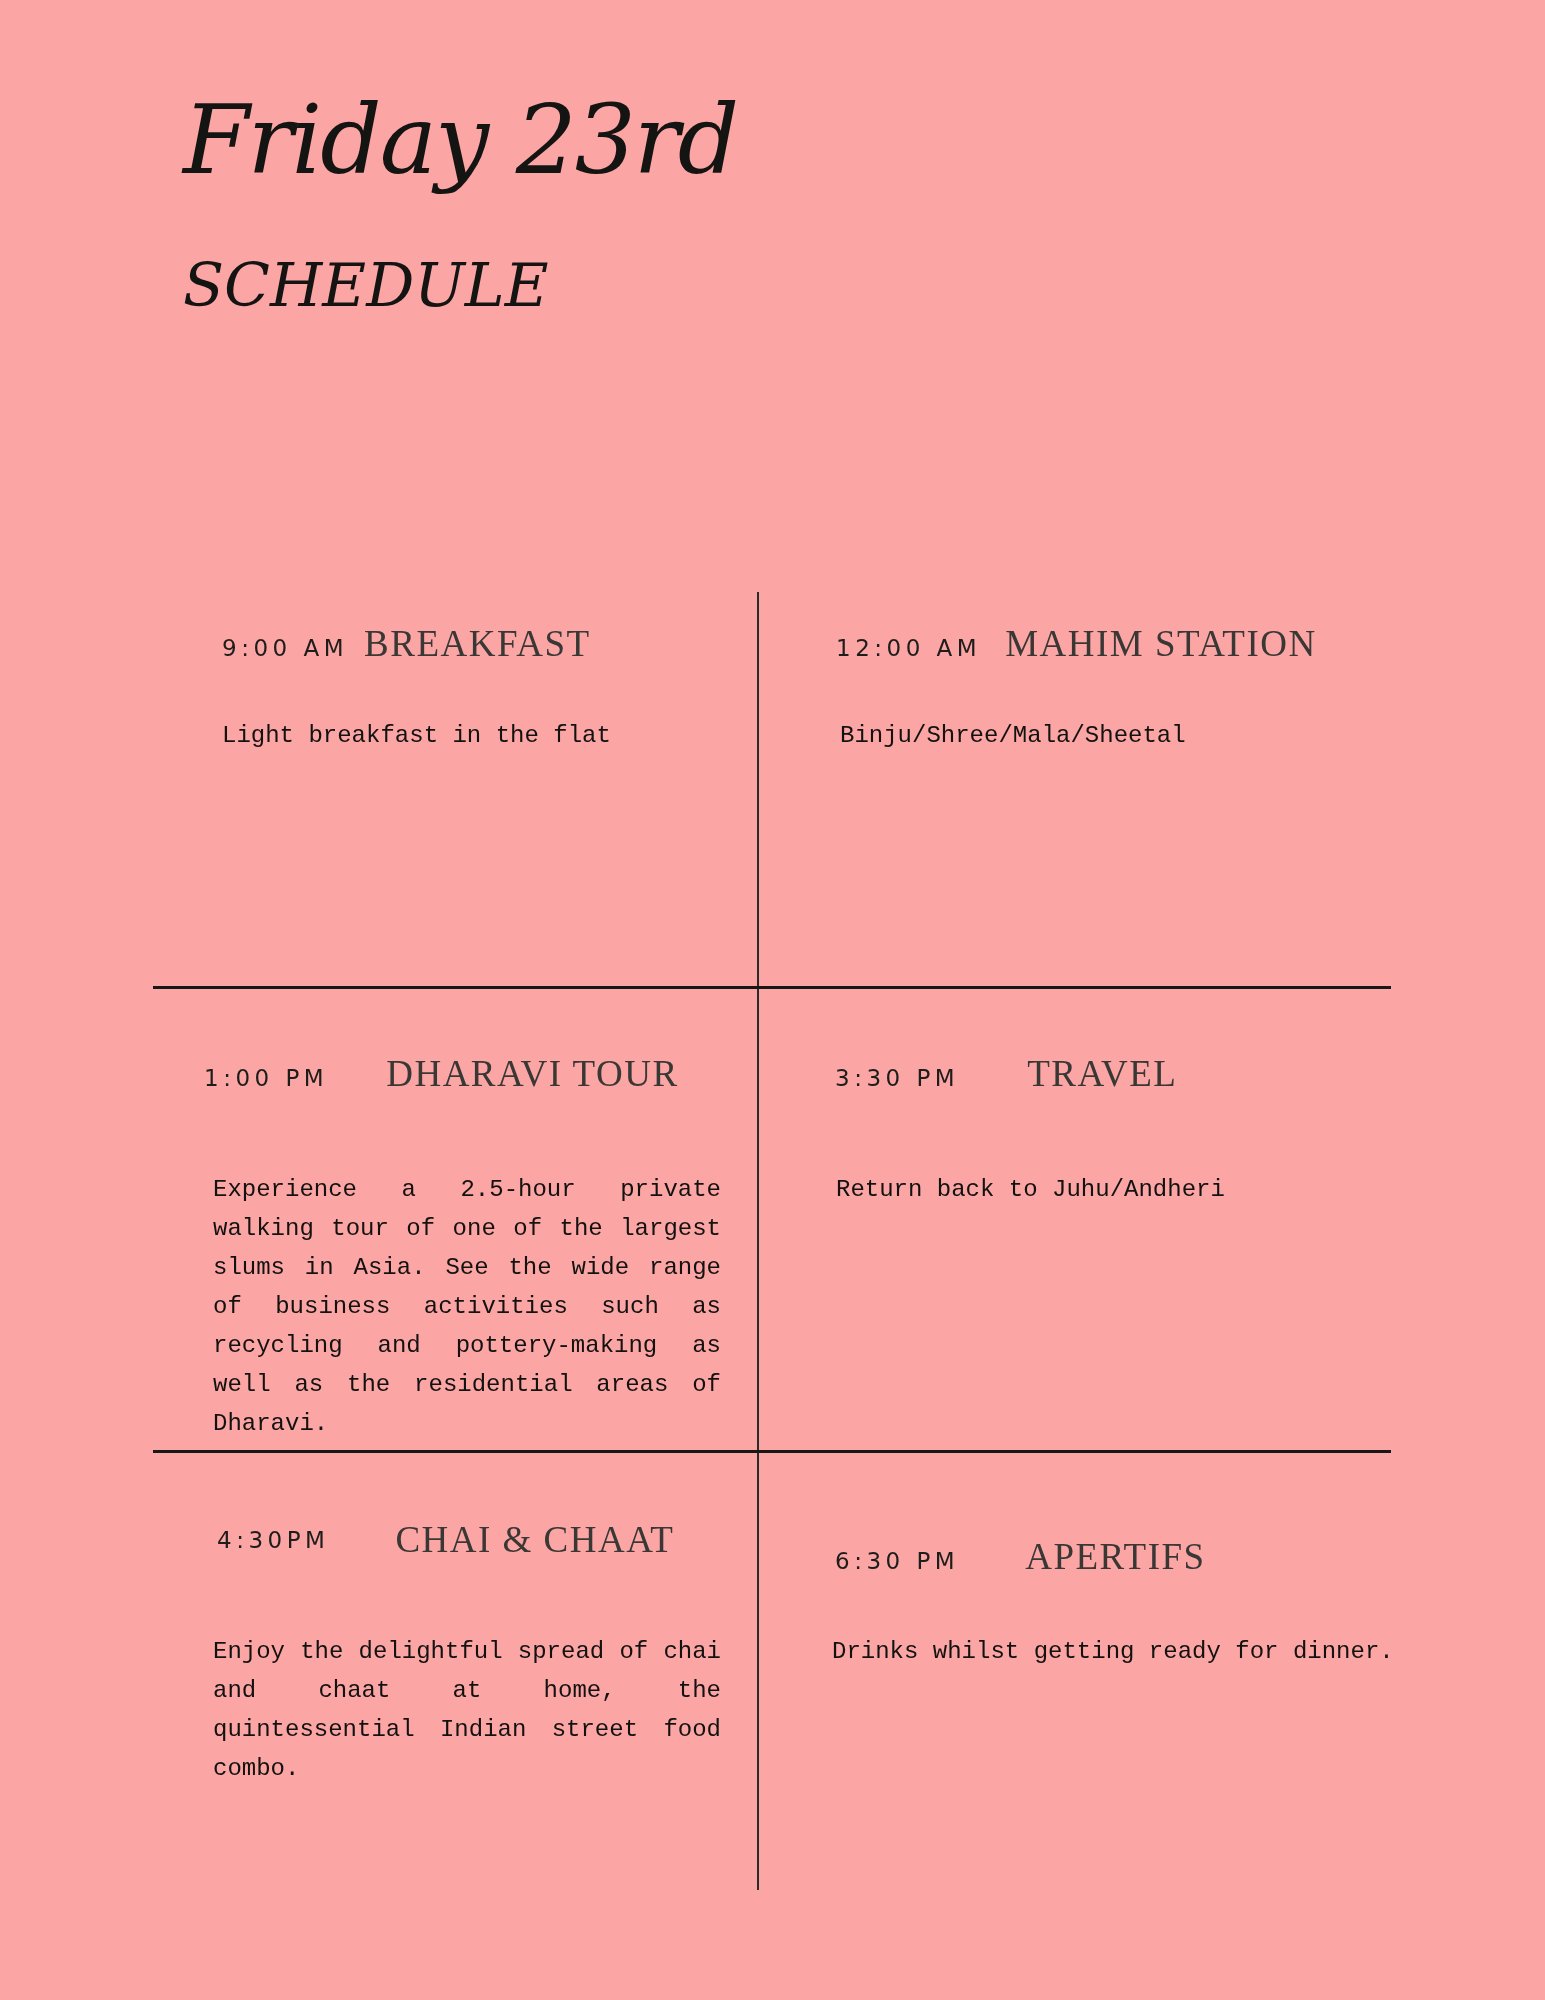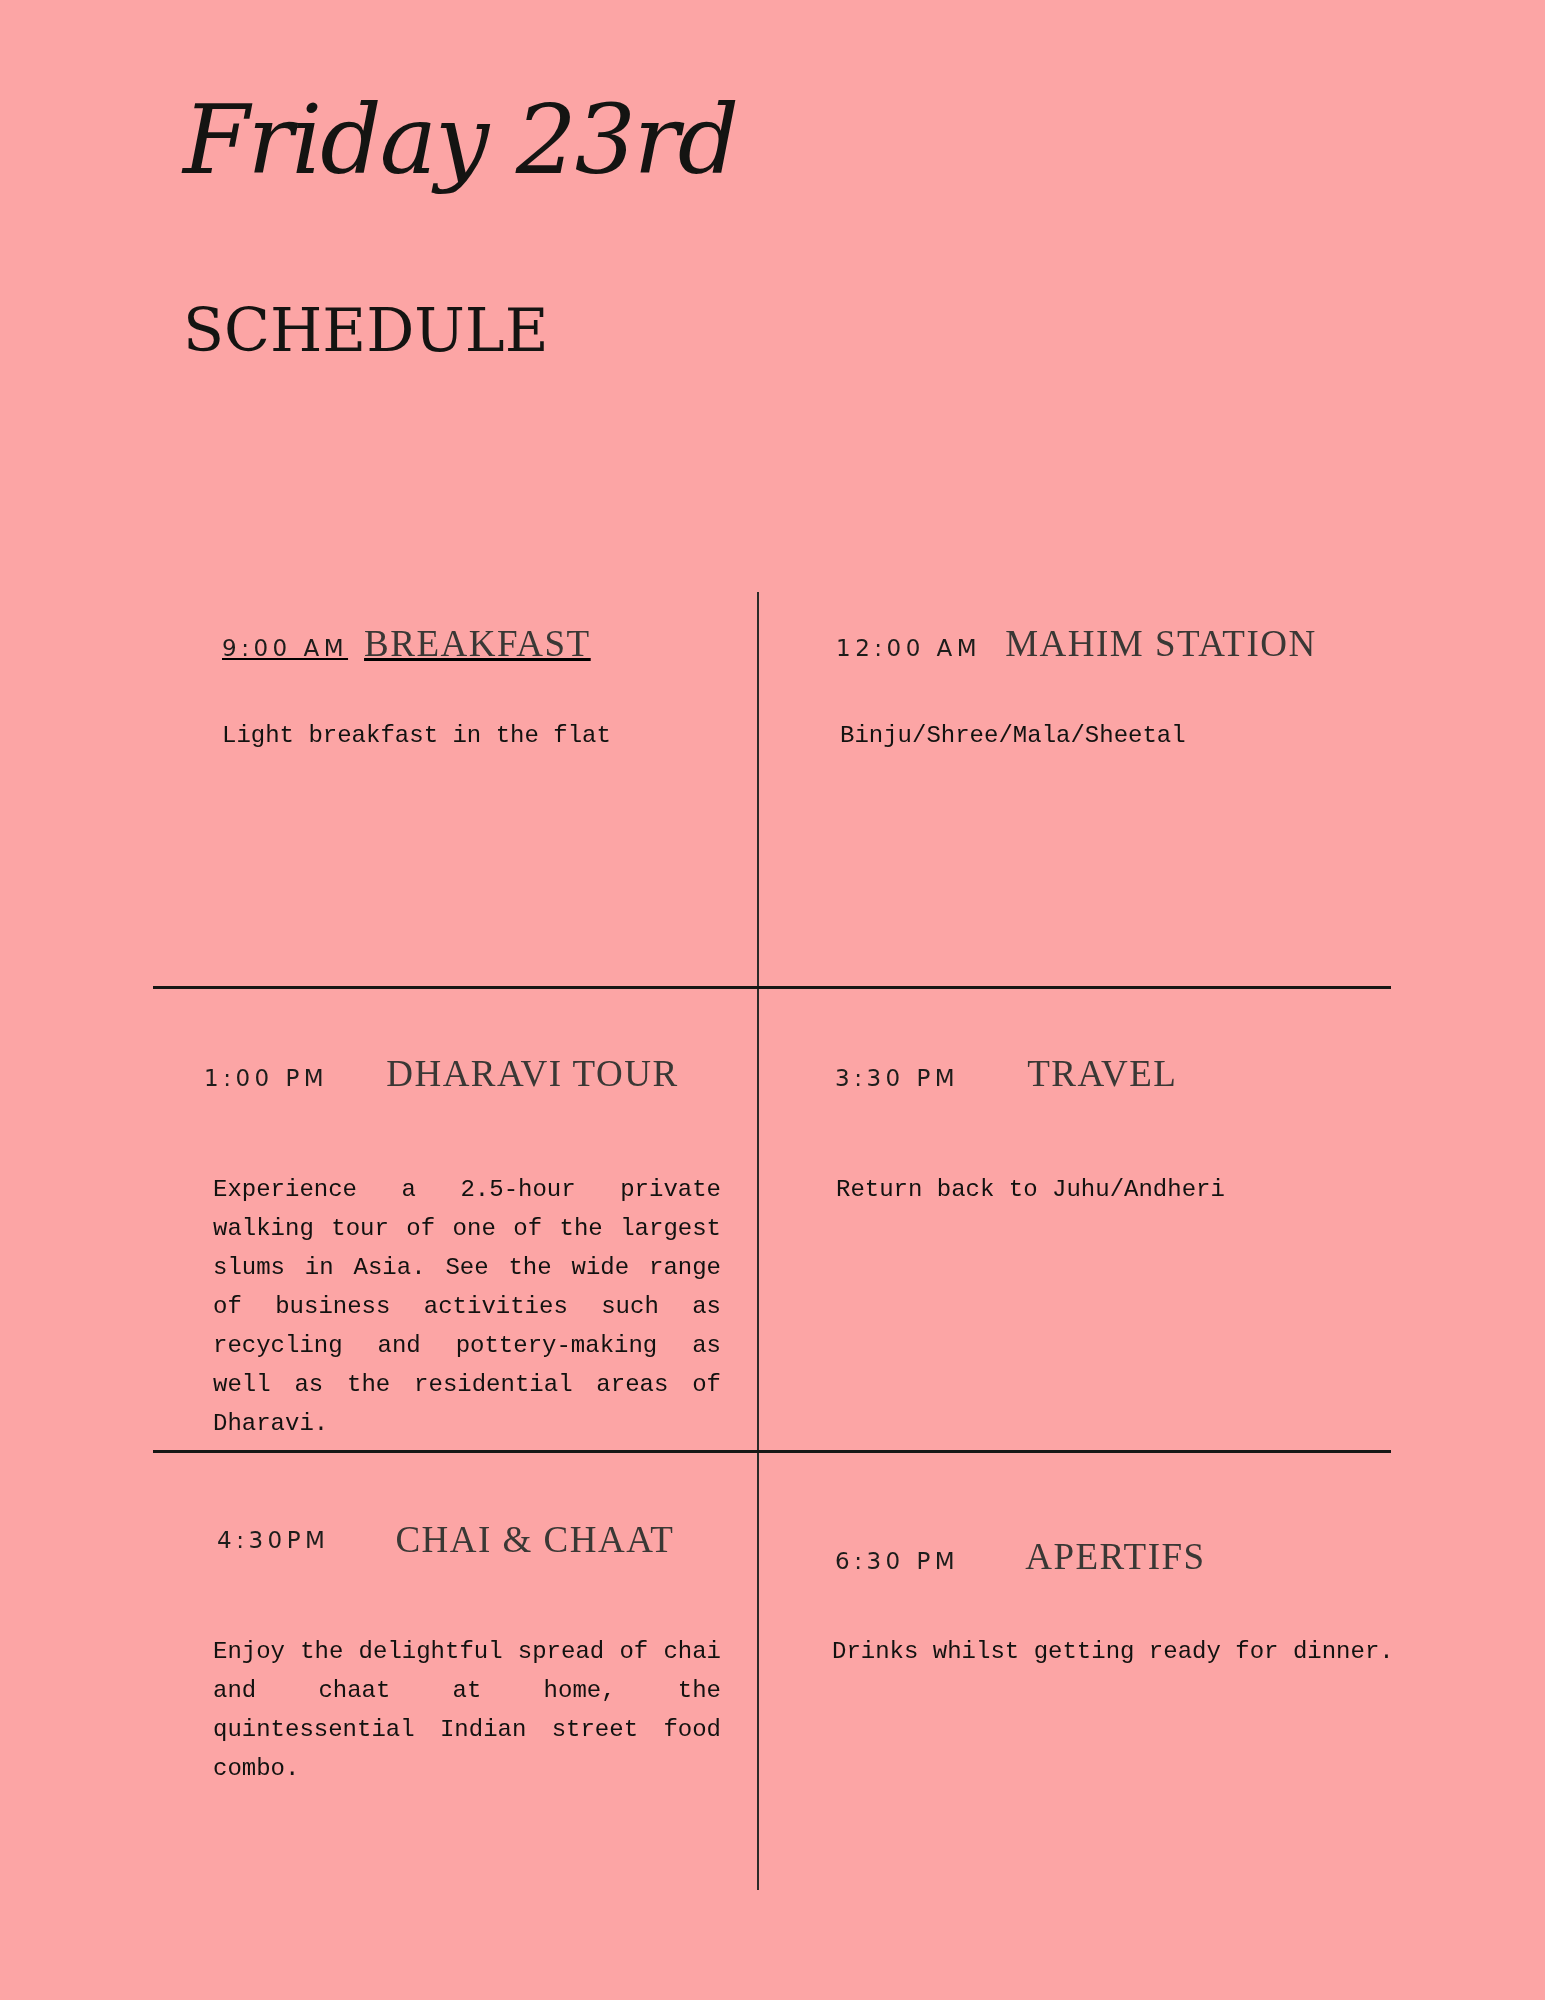--- a/index.html
+++ b/index.html
@@ -29,27 +29,27 @@
     line-height: 1.1;
     letter-spacing: -2px;
     color: #141412;
     white-space: nowrap;
   }
   .script-subtitle {
     position: absolute;
     left: 183px;
     top: 252px;
     font-family: "DejaVu Serif", serif;
+    font-style: italic;
     font-weight: 400;
     font-size: 60px;
     line-height: 1.1;
     letter-spacing: 0px;
     color: #141412;
     white-space: nowrap;
-    margin-top: 45px;
   }
 
   
   .vline {
     position: absolute;
     left: 757px;
     top: 592px;
     width: 2px;
     height: 1298px;
     background: #2b2b29;
@@ -94,21 +94,21 @@
     color: #121210;
     white-space: nowrap;
   }
   .desc.justify {
     white-space: normal;
     text-align: justify;
     width: 508px;
   }
 
   
-  .g1 { gap: 16px; text-decoration: underline; }
+  .g1 { gap: 16px; }
   .g2 { gap: 24px; }
   .g3 { gap: 58px; }
   .g4 { gap: 68px; }
   .g5 { gap: 66px; }
   .g6 { gap: 66px; margin-top: 17px; }
 
   
   .h-r1c1 { left: 222px; top: 622px; }
   .h-r1c2 { left: 836px; top: 622px; }
   .h-r2c1 { left: 204px; top: 1052px; }

